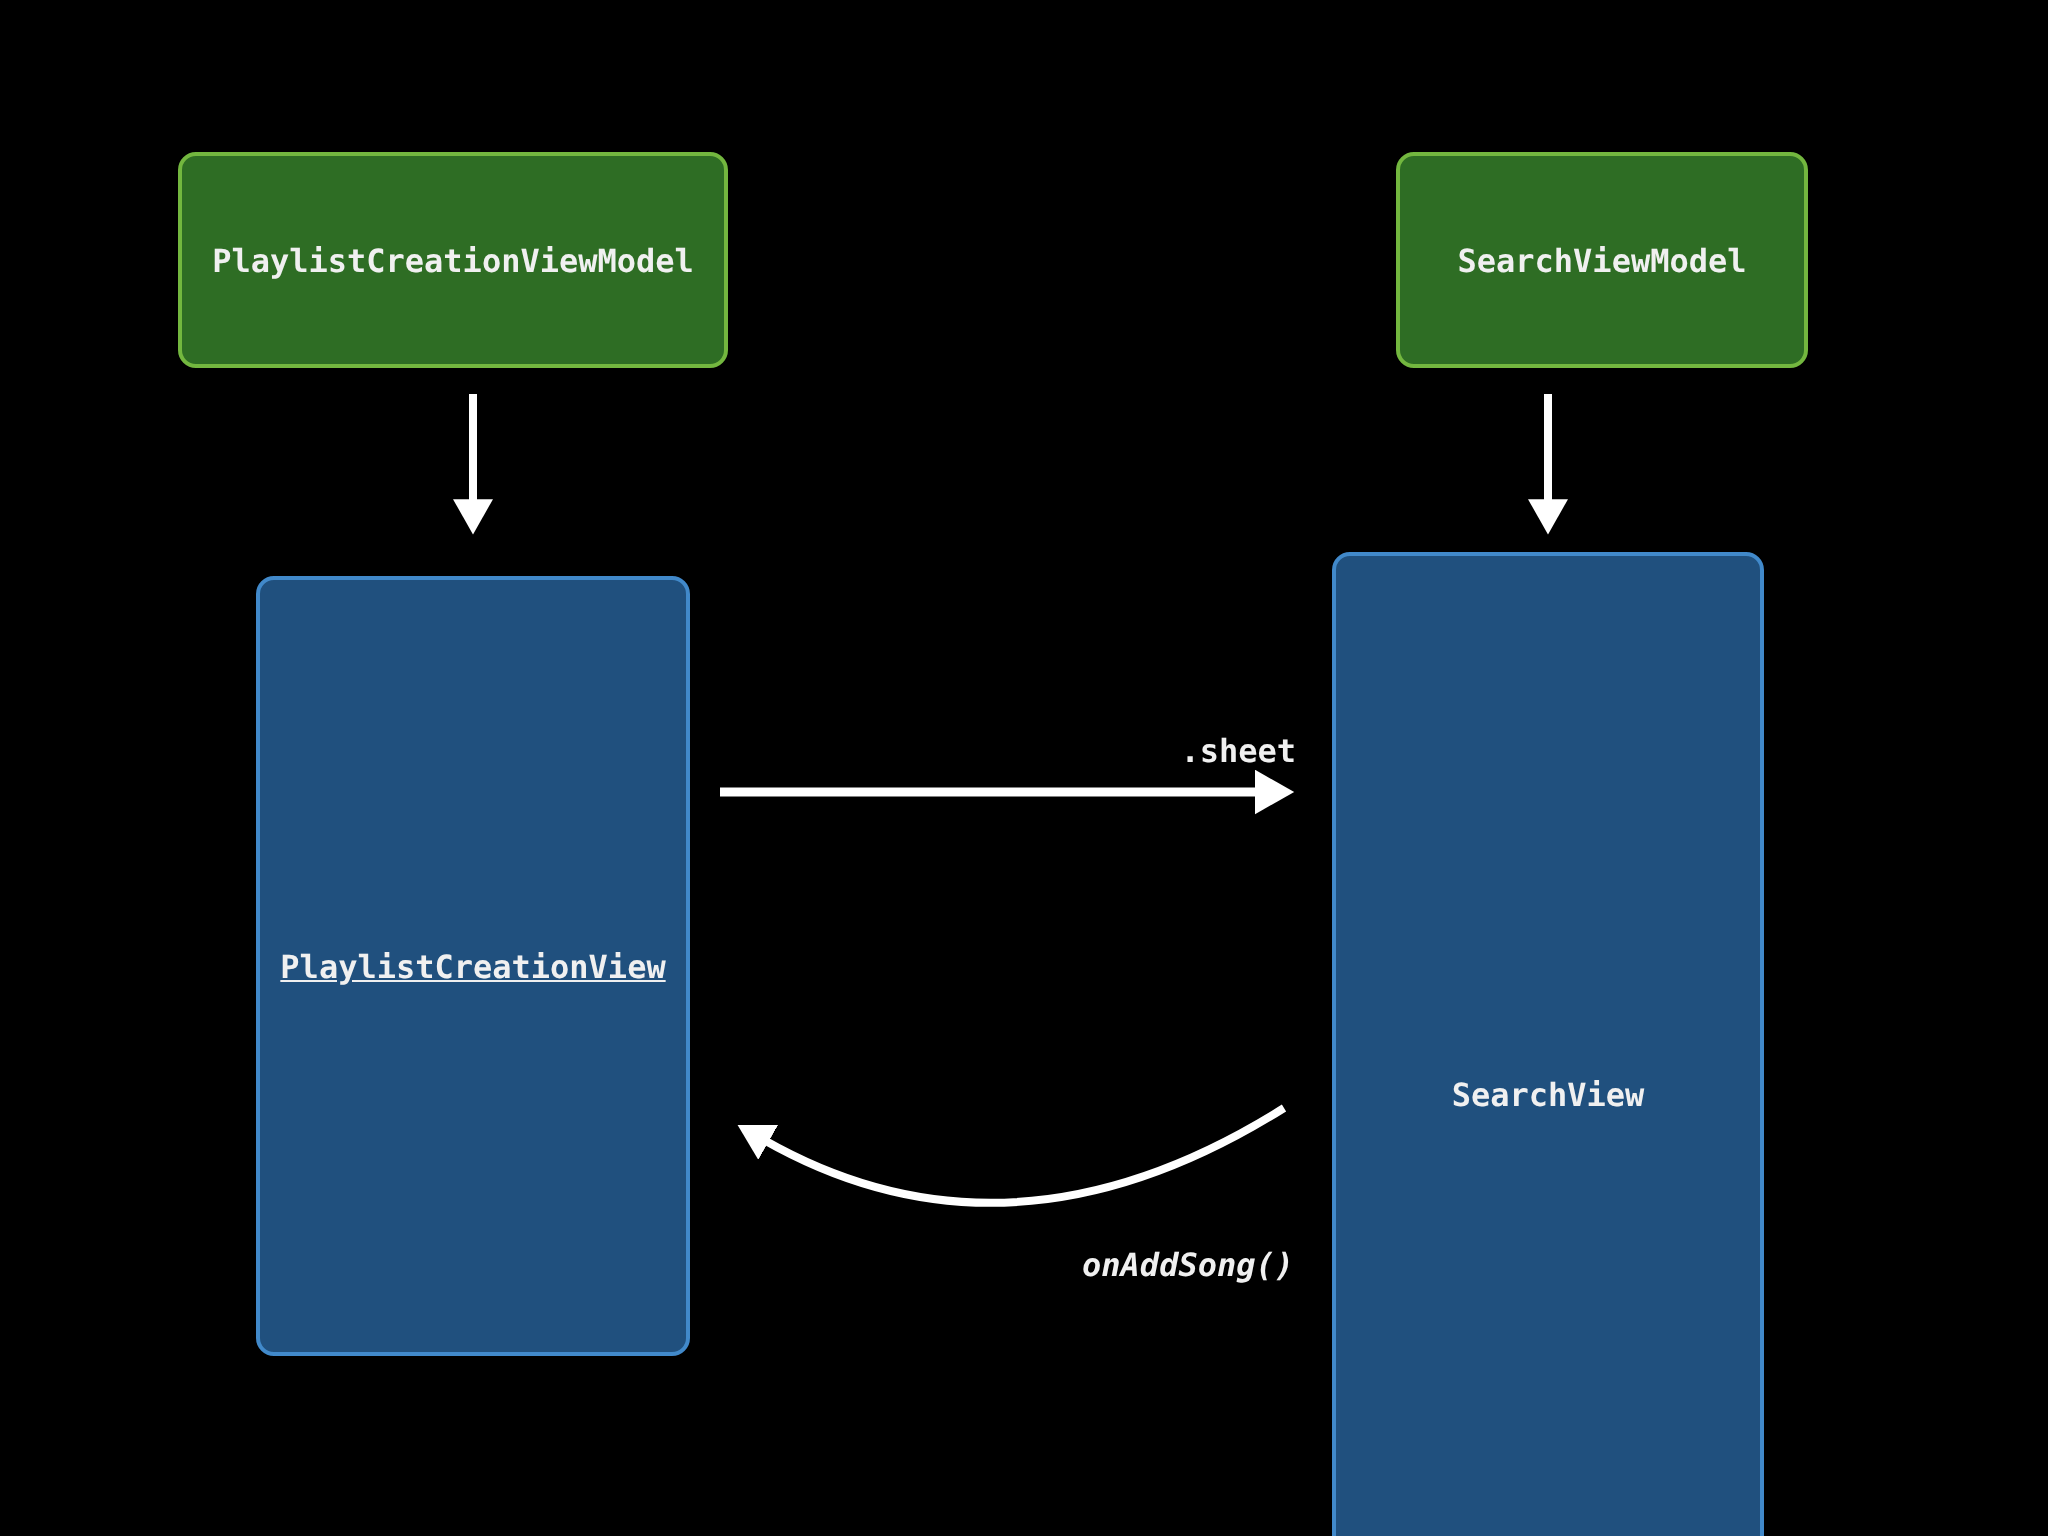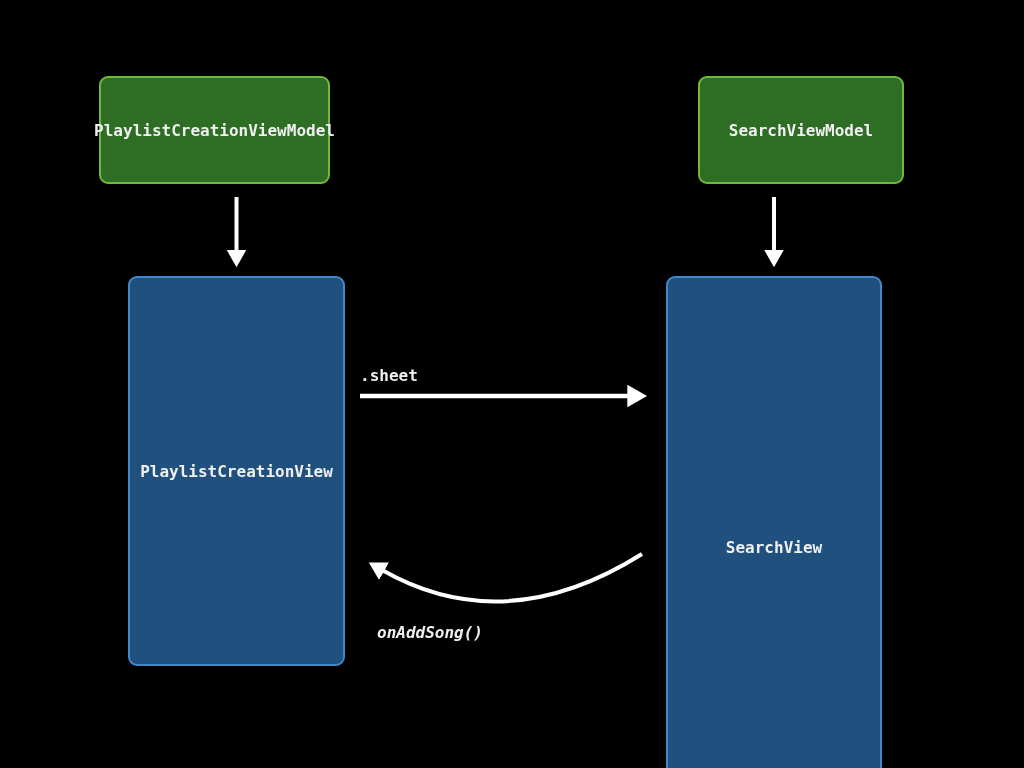--- a/index.html
+++ b/index.html
@@ -27,41 +27,41 @@
   }
   .node.viewmodel {
     background: var(--viewmodel-fill, #2e6d24);
     border: 2px solid var(--viewmodel-border, #73b73f);
   }
   .node.view {
     background: var(--view-fill, #20507e);
     border: 2px solid var(--view-border, #4189ca);
   }
 
-  #vm-left    { left:  99px; top:  76px; width: 231px; height: 108px; }
+  #vm-left    { left:  89px; top:  76px; width: 275px; height: 108px; }
   #vm-right   { left: 698px; top:  76px; width: 206px; height: 108px; }
-  #view-left  { left: 128px; top: 276px; width: 217px; height: 390px; }
+  #view-left  { left: 128px; top: 288px; width: 217px; height: 390px; text-decoration: underline; }
   #view-right { left: 666px; top: 276px; width: 216px; height: 542px; }
 
   svg.arrows {
     position: absolute;
     left: 0; top: 0;
     width: 1024px;
     height: 768px;
     pointer-events: none;
   }
   .arrow-line { stroke: var(--arrow, #fff); fill: none; stroke-linecap: butt; }
   .arrow-head { fill: var(--arrow, #fff); }
 
   .edge-label {
     position: absolute;
     color: var(--text, #f0f0f0);
     font-size: 16px;
     font-weight: bold;
-    text-align: left;
+    text-align: right;
     line-height: 19px;
   }
   #label-sheet     { left: 360px; top: 366px; width: 288px; }
   #label-onaddsong { left: 377px; top: 623px; width: 270px; font-style: italic; }
 </style>
 </head>
 <body>
 
 <div class="canvas">
 

